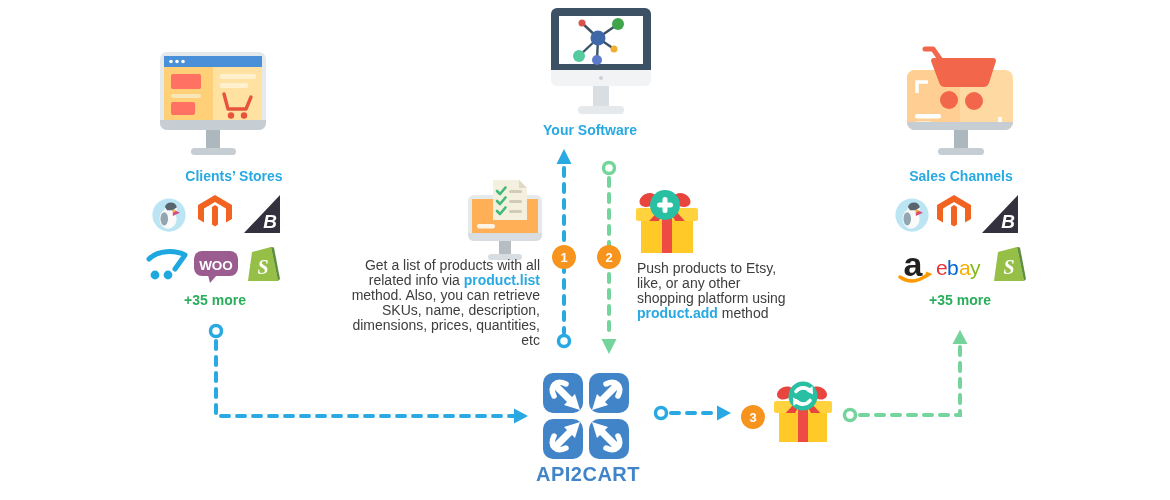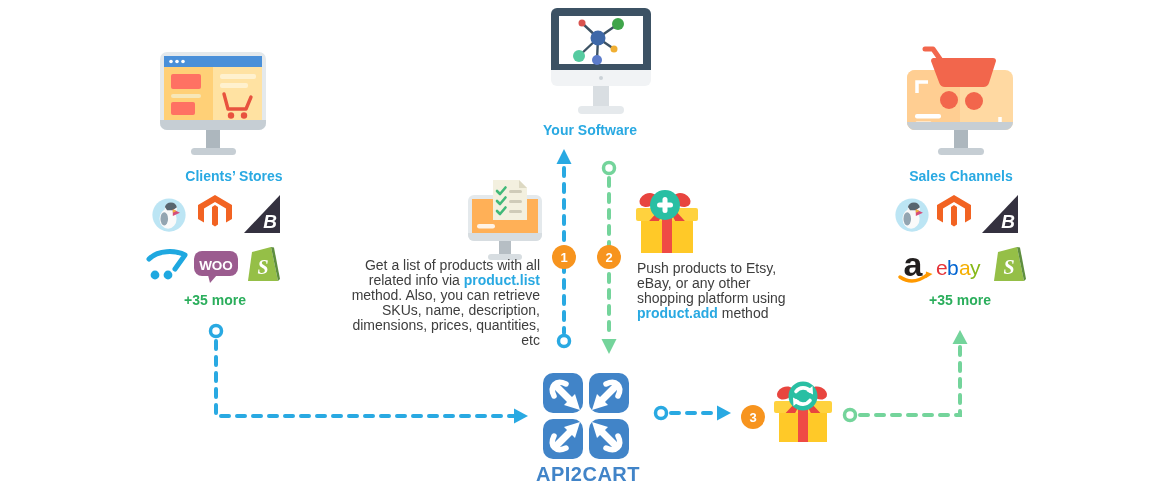--- a/index.html
+++ b/index.html
@@ -220,21 +220,21 @@
     <polygon points="32,31 18,58 9,50 28,29" fill="#E8453F"></polygon>
     <polygon points="38,31 52,58 61,50 42,29" fill="#E8453F"></polygon>
     <rect x="9" y="41" width="52" height="32" fill="#FFC928"></rect>
     <rect x="30" y="28" width="10" height="45" fill="#EF4B45"></rect>
     <g>
       <circle cx="33" cy="25" r="15" fill="#29BFA3"></circle>
       <rect x="25" y="22.5" width="16" height="5" rx="2.5" fill="#ffffff"></rect>
       <rect x="30.5" y="17" width="5" height="16" rx="2.5" fill="#ffffff"></rect>
     </g>
   </svg>
-  <div class="abs body-text" style="left:637px;top:261px;width:152px;text-align:left"><span>Push products to Etsy, eBay, or any other shopping platform using </span><span class="method">product.add</span><span> method</span></div>
+  <div class="abs body-text" style="left:637px;top:261px;width:152px;text-align:left"><span>Push products to Etsy, like, or any other shopping platform using </span><span class="method">product.add</span><span> method</span></div>
   <div class="abs badge" style="left:597px;top:245px">
     <span>2</span>
   </div>
 
   <svg class="abs" style="left:543px;top:373px" width="86" height="86" viewBox="0 0 86 86">
     <g>
       <rect x="0" y="0" width="40" height="40" rx="10" fill="#4184C8"></rect>
       <rect x="46" y="0" width="40" height="40" rx="10" fill="#4184C8"></rect>
       <rect x="0" y="46" width="40" height="40" rx="10" fill="#4184C8"></rect>
       <rect x="46" y="46" width="40" height="40" rx="10" fill="#4184C8"></rect>

